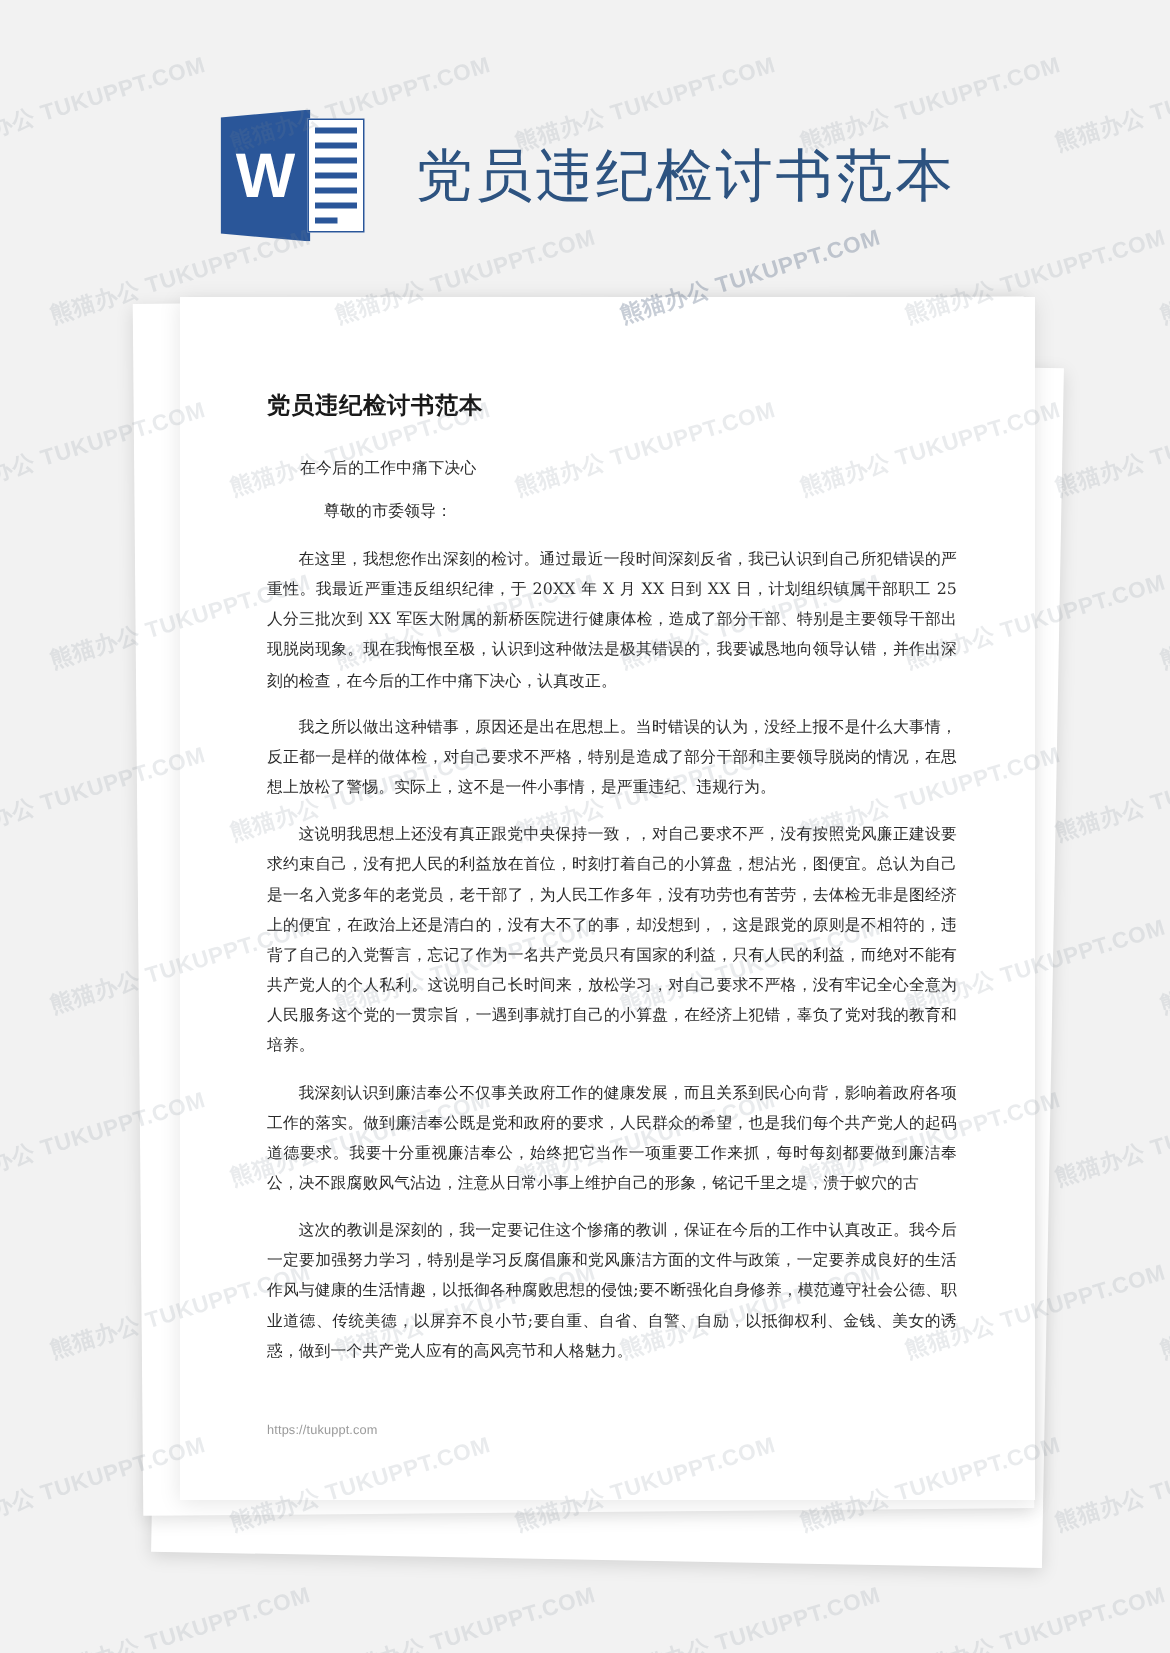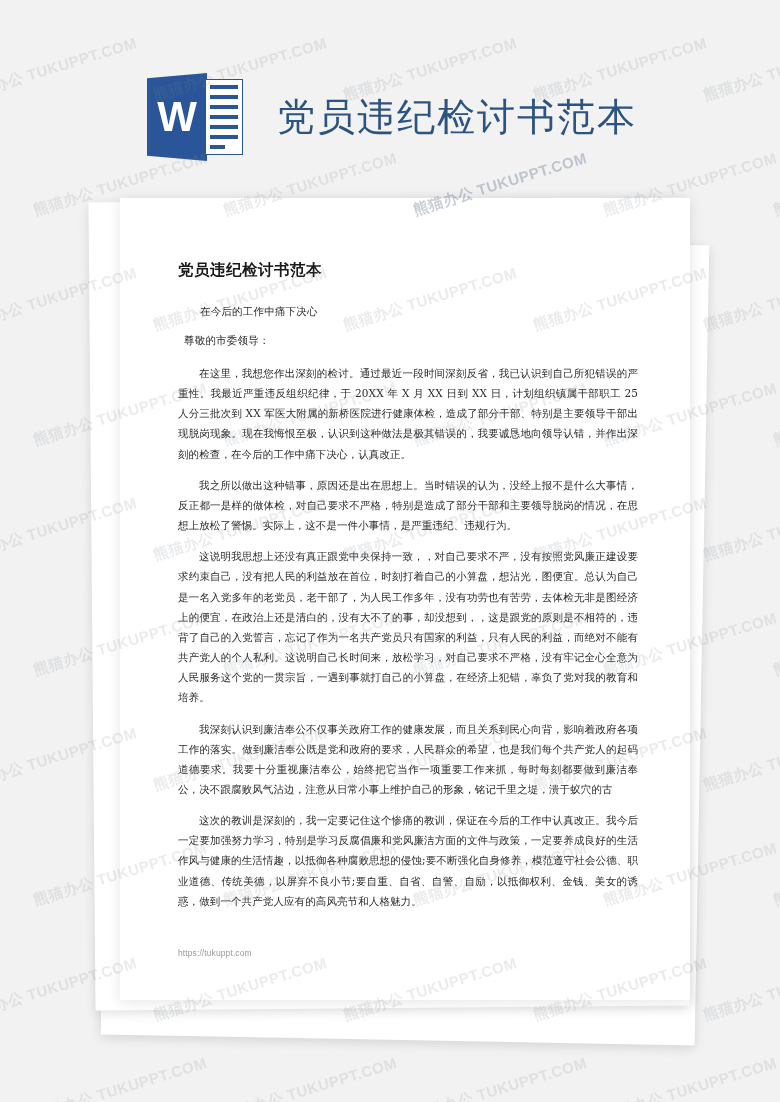--- a/index.html
+++ b/index.html
@@ -169,21 +169,21 @@
     font-family: "DejaVu Serif", "Liberation Serif", serif;
     font-size: 10.5px;
     color: #2a2a2a;
     margin: 0 0 15px 22px;
     letter-spacing: 0.2px;
   }
   .doc-salutation {
     font-family: "DejaVu Serif", "Liberation Serif", serif;
     font-size: 10.5px;
     color: #2a2a2a;
-    margin: 0 0 15px 6px;
+    margin: 0 0 15px 38px;
     letter-spacing: 0.2px;
   }
   .doc-p {
     font-family: "DejaVu Serif", "Liberation Serif", serif;
     font-size: 10.5px;
     color: #2a2a2a;
     line-height: 1.92;
     margin: 0 0 11px 0;
     text-indent: 2em;
     text-align: justify;

